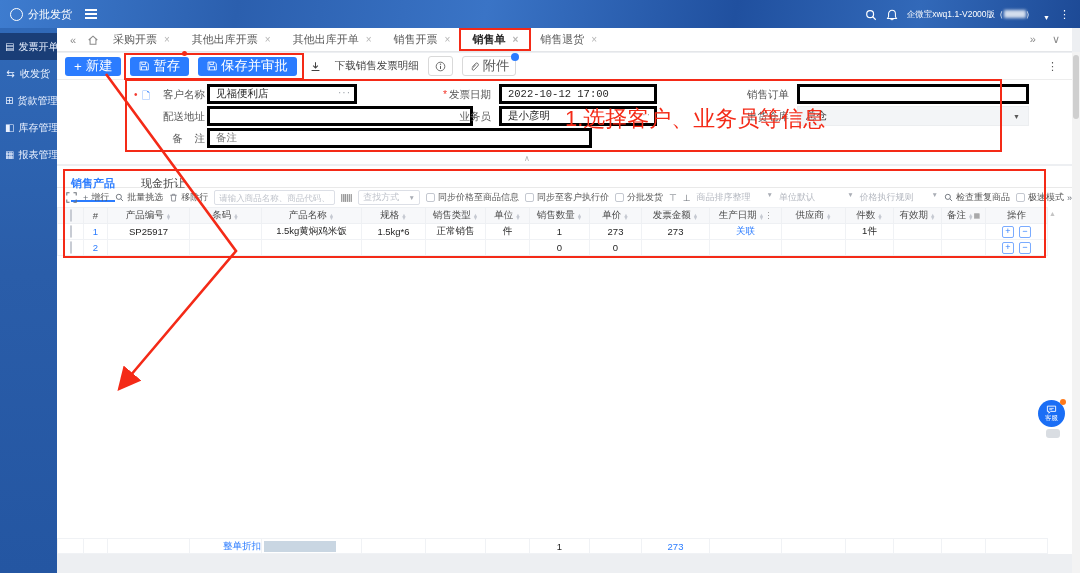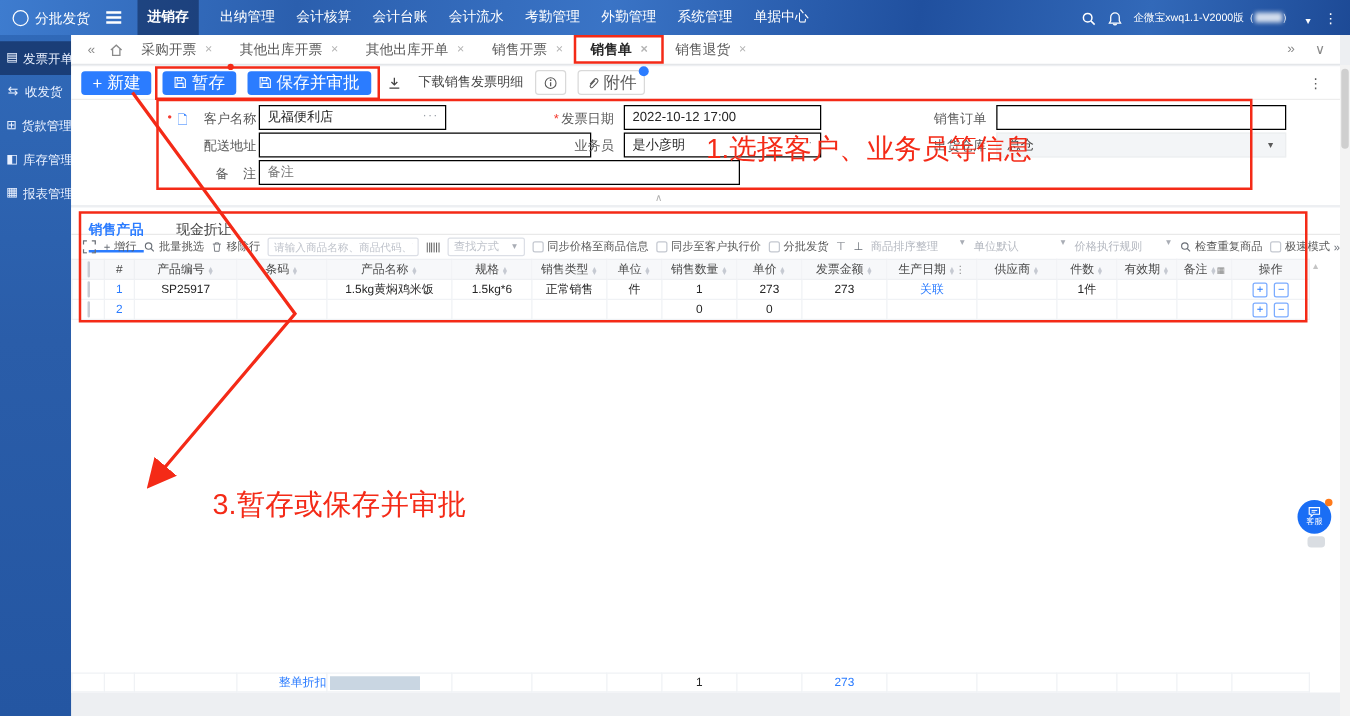--- a/index.html
+++ b/index.html
@@ -46,22 +46,22 @@
 .redbox3{position:absolute;left:-6px;top:-4px;right:-7px;bottom:-4px;border:2px solid #f42a17;pointer-events:none}
 .draft-dot{position:absolute;top:-6px;left:52px;width:5px;height:5px;border-radius:50%;background:#f42a17}
 .dl{display:flex;align-items:center;gap:14px;margin-left:4px;white-space:nowrap}
 .btn-ghost{height:20px;border:1px solid #d9d9d9;border-radius:3px;background:#fff;display:inline-flex;align-items:center;gap:3px;padding:0 6px;color:#595959;position:relative}
 .att-badge{position:absolute;top:-4px;right:-4px;width:8px;height:8px;border-radius:50%;background:#2b7cff}
 .cmd-more{margin-left:auto;padding-right:14px;color:#595959;font-size:11px}
 
 .form-panel{position:absolute;left:0;top:52px;width:1015px;height:84px;background:#fff}
 .flabel{position:absolute;font-size:10.5px;color:#595959;text-align:right;white-space:pre}
 .freq{color:#f43b30;margin-right:2px}
-.fin{position:absolute;height:20px;border:1px solid #000000;background:#fff;font-size:10.5px;color:#262626;
-  padding:0 6px;font-family:Liberation Sans, sans-serif;outline:none}
+.fin{position:absolute;height:20px;border:3px solid #000000;background:#fff;font-size:10.5px;color:#262626;
+  padding:0 6px;font-family:Liberation Mono, monospace;outline:none}
 .fwrap{position:absolute;height:20px}
 .fwrap .fin{position:absolute;left:0;top:0;width:100%;height:100%}
 .ell{position:absolute;right:6px;top:3px;color:#9aa0a8;font-size:10px;letter-spacing:1px}
 .sel{position:absolute;height:20px;background:#f3f5f7;border:1px solid #eceef0;font-size:10.5px;color:#434343;
   display:flex;align-items:center;justify-content:space-between;padding:0 8px}
 .sel .dcar{font-size:7px;color:#595959}
 .doc-ic{position:absolute;font-size:10px;color:#2b7cff}
 .red-star{position:absolute;color:#f43b30;font-size:10px}
 .collapse{position:absolute;left:459px;top:75px;width:22px;height:9px;color:#b0b0b0;font-size:8px;text-align:center;line-height:7px;background:#fff}
 
@@ -116,31 +116,20 @@
 <body>
 
 <div id="app">
 
   <header class="topbar">
     <div class="logo">
       <span class="logo-ic"></span>
       <span>分批发货</span>
     </div>
     <span class="ham"></span>
-    <nav class="topnav">
-      <span class="tn active">进销存</span>
-      <span class="tn">出纳管理</span>
-      <span class="tn">会计核算</span>
-      <span class="tn">会计台账</span>
-      <span class="tn">会计流水</span>
-      <span class="tn">考勤管理</span>
-      <span class="tn">外勤管理</span>
-      <span class="tn">系统管理</span>
-      <span class="tn">单据中心</span>
-    </nav>
     <div class="top-right">
       <svg class="mini" width="12" height="12" viewBox="0 0 14 14">
           <circle cx="6" cy="6" r="4" fill="none" stroke="#fff" stroke-width="1.4"></circle>
           <path d="M9 9 L12.5 12.5" stroke="#fff" stroke-width="1.4"></path>
         </svg>
       <svg class="mini" width="12" height="12" viewBox="0 0 14 14">
           <path d="M7 1.5 a4 4 0 0 1 4 4 V9 l1.2 2 H1.8 L3 9 V5.5 a4 4 0 0 1 4-4z" fill="none" stroke="#fff" stroke-width="1.2"></path>
           <path d="M5.5 11.6 a1.6 1.6 0 0 0 3 0" fill="none" stroke="#fff" stroke-width="1.2"></path>
         </svg>
       <span>
@@ -551,21 +540,20 @@
   <div class="anno-box" id="box2"></div>
   <svg class="arrow-layer" width="1080" height="573">
     <defs>
         <marker id="ah" markerWidth="9" markerHeight="9" refX="4.5" refY="4.5" orient="auto">
           <path d="M0,0 L9,4.5 L0,9 Z" fill="#f42a17"></path>
         </marker>
       </defs>
     <polyline points="106,74 236,251 125,382" fill="none" stroke="#f42a17" stroke-width="2.6" marker-end="url(#ah)"></polyline>
   </svg>
   <div class="anno-text" id="t1">1.选择客户、业务员等信息</div>
-  <div class="anno-text" id="t3">3.暂存或保存并审批</div>
 
   <div class="fab">
     <svg class="mini" width="11" height="9" viewBox="0 0 14 12">
         <path d="M1.5 1.5 h11 v7 h-6.5 l-2.5 2.5 v-2.5 h-2z" fill="none" stroke="#fff" stroke-width="1.2"></path>
         <path d="M4 4.5 h6 M4 6.3 h4" stroke="#fff" stroke-width="1"></path>
       </svg>
     <span>客服</span>
     <span class="fab-dot"></span>
   </div>
   <div class="fab-under"></div>

